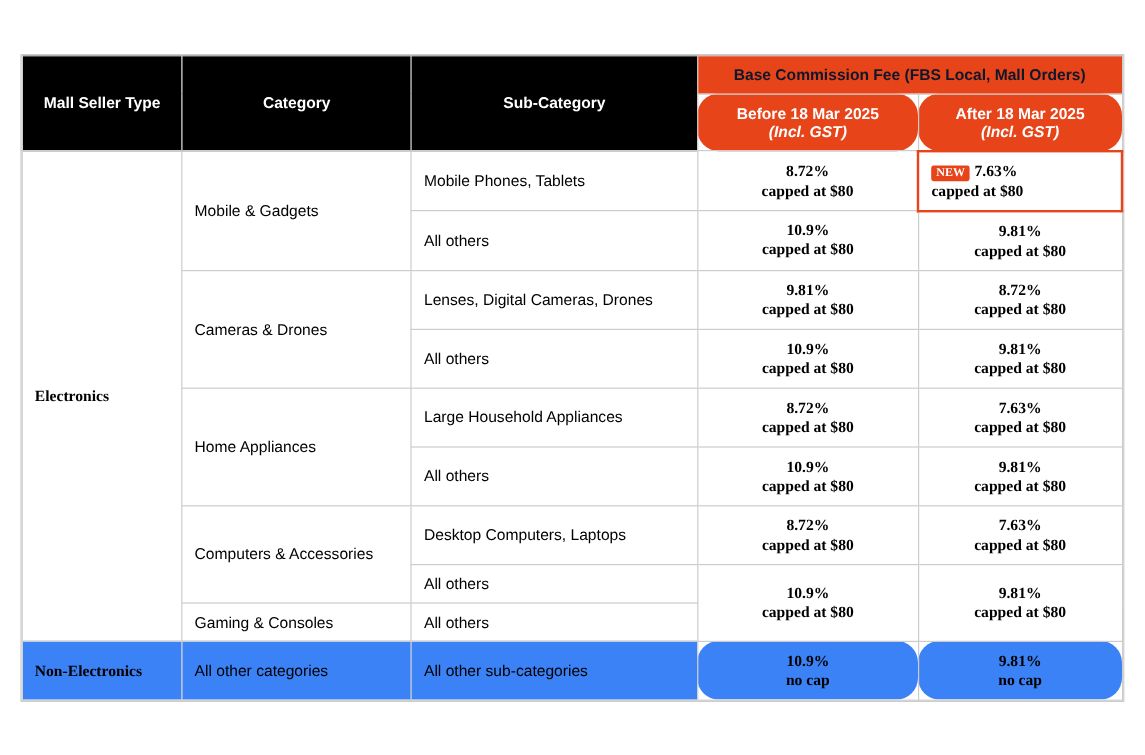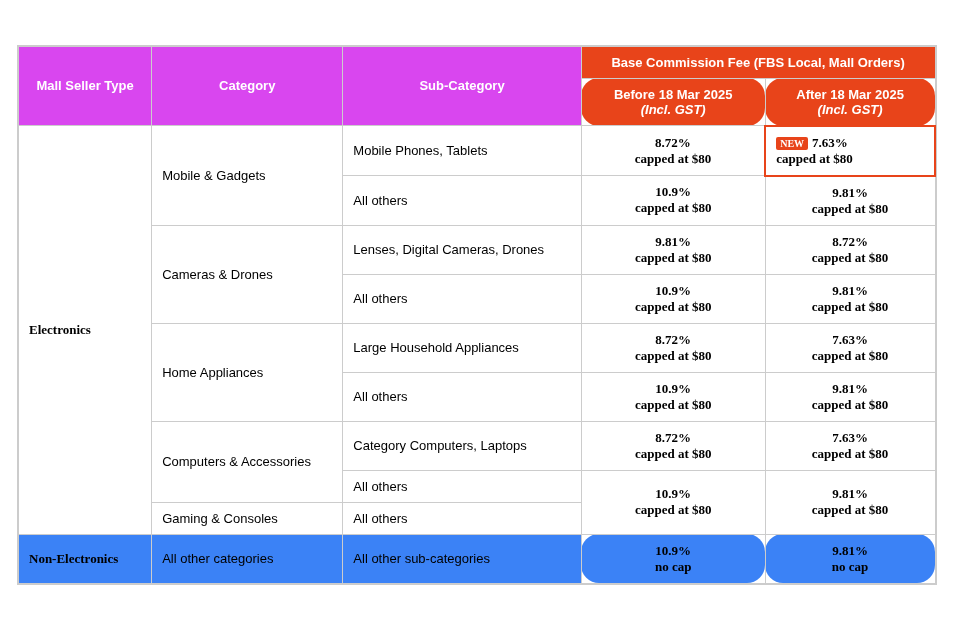--- a/index.html
+++ b/index.html
@@ -21,26 +21,26 @@
       width: 100%;
       border-collapse: collapse;
     }
     th, td {
       border: 1px solid #ccc;
       padding: 8px 10px;
       vertical-align: middle;
     }
     .header-top {
       background-color: #e8441a;
-      color: #ffffff;
+      color: #0f172a;
       font-weight: bold;
       text-align: center;
     }
     .header-col {
-      background-color: #d946ef;
+      background-color: #000000;
       color: #fff;
       font-weight: bold;
       text-align: center;
       vertical-align: middle;
     }
     .header-sub {
       background-color: #e8441a;
       color: #fff;
       font-weight: bold;
       text-align: center;
@@ -134,21 +134,21 @@
       </tr>
 
       <tr>
         <td>All others</td>
         <td class="center bold">10.9%<br>capped at $80</td>
         <td class="after-cell-normal center bold">9.81%<br>capped at $80</td>
       </tr>
 
       <tr>
         <td rowspan="2">Computers &amp; Accessories</td>
-        <td>Category Computers, Laptops</td>
+        <td>Desktop Computers, Laptops</td>
         <td class="center bold">8.72%<br>capped at $80</td>
         <td class="after-cell-normal center bold">7.63%<br>capped at $80</td>
       </tr>
 
       <tr>
         <td>All others</td>
         <td class="center bold" rowspan="2">10.9%<br>capped at $80</td>
         <td class="after-cell-normal center bold" rowspan="2">9.81%<br>capped at $80</td>
       </tr>
 

